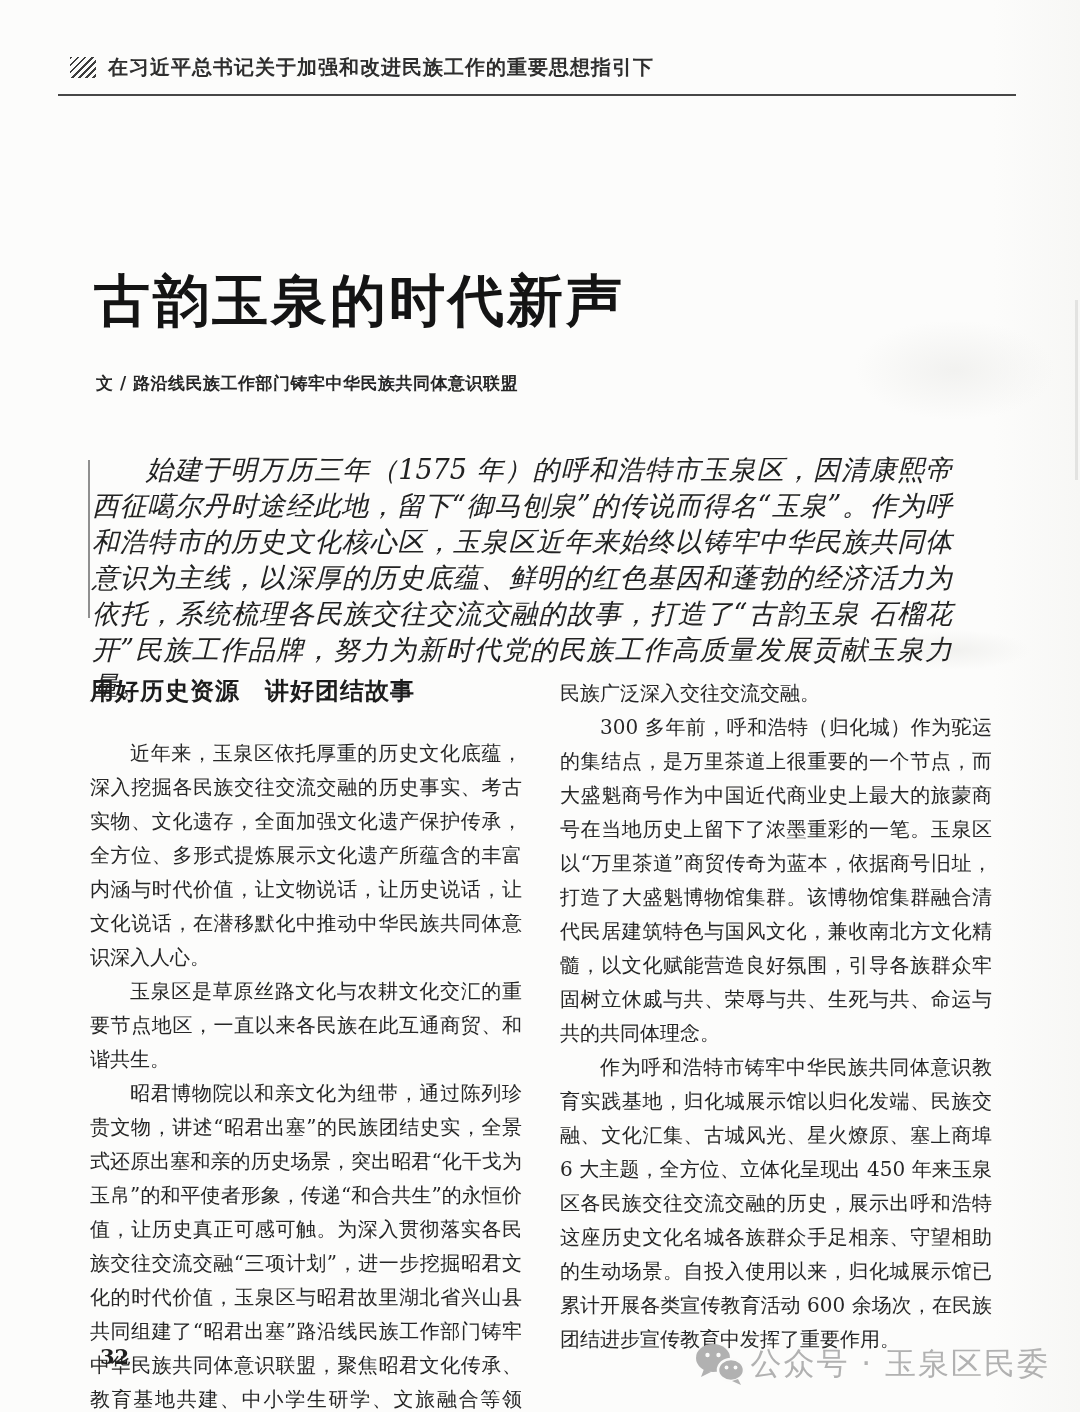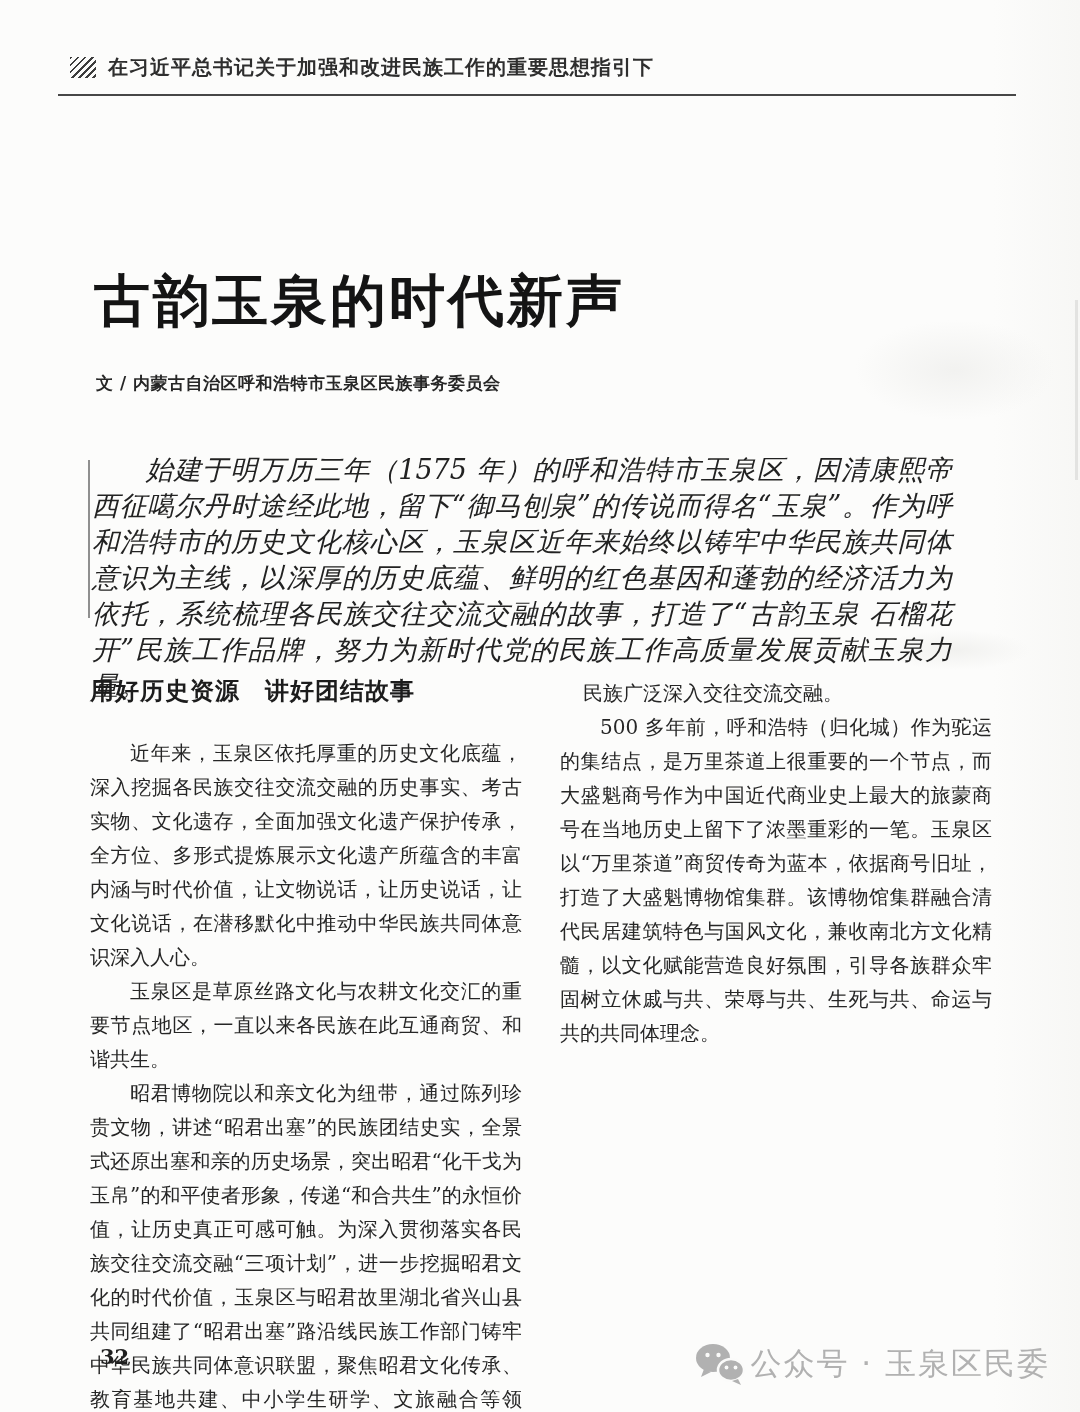--- a/index.html
+++ b/index.html
@@ -31,21 +31,21 @@
   .intro{position:absolute;left:92px;top:452px;width:860px;
     font-size:27px;line-height:36px;text-align:justify;text-indent:2em;
     color:#222;font-weight:500;font-style:italic;}
 
   
   .col{position:absolute;top:676px;width:432px;font-size:20px;line-height:34px;
     text-align:justify;color:#262626;}
   .col-left{left:90px;}
   .col-right{left:560px;}
   .col p{margin:0;text-indent:2em;}
-  .col p.no-indent{text-indent:0;margin-left:23px;}
+  .col p.no-indent{text-indent:0;}
   .col-heading{font-family:Liberation Mono, monospace;
     font-weight:bold;font-size:24px;color:#1c1c1c;letter-spacing:1px;
     margin:0 0 26px 0;text-indent:0;}
 
   
   .page-number{position:absolute;left:100px;top:1344px;
     font-size:21px;font-weight:bold;color:#1f1f1f;}
   .watermark{position:absolute;right:30px;top:1342px;display:flex;align-items:center;gap:4px;
     color:#b1b1b1;font-family:"DejaVu Sans","Liberation Sans",sans-serif;
     font-size:31px;letter-spacing:2px;}
@@ -67,35 +67,36 @@
     <span class="hatch-icon"></span>
     <span class="header-text">在习近平总书记关于加强和改进民族工作的重要思想指引下</span>
   </div>
   <div class="header-rule"></div>
 
   <div class="ghost-smudge-1"></div>
   <div class="ghost-smudge-2"></div>
   <div class="edge-line"></div>
 
   <div class="title">古韵玉泉的时代新声</div>
-  <div class="byline">文 / 内蒙古自治区呼和浩特市玉泉区民族事务委员会</div>
+  <div class="byline">文 / 路沿线民族工作部门铸牢中华民族共同体意识联盟</div>
 
   <div class="intro-bar"></div>
   <div class="intro">始建于明万历三年（1575 年）的呼和浩特市玉泉区，因清康熙帝西征噶尔丹时途经此地，留下“御马刨泉”的传说而得名“玉泉”。作为呼和浩特市的历史文化核心区，玉泉区近年来始终以铸牢中华民族共同体意识为主线，以深厚的历史底蕴、鲜明的红色基因和蓬勃的经济活力为依托，系统梳理各民族交往交流交融的故事，打造了“古韵玉泉 石榴花开”民族工作品牌，努力为新时代党的民族工作高质量发展贡献玉泉力量。</div>
 
   <div class="col col-left">
     <h3 class="col-heading">用好历史资源　讲好团结故事</h3>
     <p>近年来，玉泉区依托厚重的历史文化底蕴，深入挖掘各民族交往交流交融的历史事实、考古实物、文化遗存，全面加强文化遗产保护传承，全方位、多形式提炼展示文化遗产所蕴含的丰富内涵与时代价值，让文物说话，让历史说话，让文化说话，在潜移默化中推动中华民族共同体意识深入人心。</p>
     <p>玉泉区是草原丝路文化与农耕文化交汇的重要节点地区，一直以来各民族在此互通商贸、和谐共生。</p>
     <p>昭君博物院以和亲文化为纽带，通过陈列珍贵文物，讲述“昭君出塞”的民族团结史实，全景式还原出塞和亲的历史场景，突出昭君“化干戈为玉帛”的和平使者形象，传递“和合共生”的永恒价值，让历史真正可感可触。为深入贯彻落实各民族交往交流交融“三项计划”，进一步挖掘昭君文化的时代价值，玉泉区与昭君故里湖北省兴山县共同组建了“昭君出塞”路沿线民族工作部门铸牢中华民族共同体意识联盟，聚焦昭君文化传承、教育基地共建、中小学生研学、文旅融合等领域，深化交流合作，有力促进了各</p>
   </div>
 
   <div class="col col-right">
     <p class="no-indent">民族广泛深入交往交流交融。</p>
-    <p>500 多年前，呼和浩特（归化城）作为驼运的集结点，是万里茶道上很重要的一个节点，而大盛魁商号作为中国近代商业史上最大的旅蒙商号在当地历史上留下了浓墨重彩的一笔。玉泉区以“万里茶道”商贸传奇为蓝本，依据商号旧址，打造了大盛魁博物馆集群。该博物馆集群融合清代民居建筑特色与国风文化，兼收南北方文化精髓，以文化赋能营造良好氛围，引导各族群众牢固树立休戚与共、荣辱与共、生死与共、命运与共的共同体理念。</p>
+    <p>300 多年前，呼和浩特（归化城）作为驼运的集结点，是万里茶道上很重要的一个节点，而大盛魁商号作为中国近代商业史上最大的旅蒙商号在当地历史上留下了浓墨重彩的一笔。玉泉区以“万里茶道”商贸传奇为蓝本，依据商号旧址，打造了大盛魁博物馆集群。该博物馆集群融合清代民居建筑特色与国风文化，兼收南北方文化精髓，以文化赋能营造良好氛围，引导各族群众牢固树立休戚与共、荣辱与共、生死与共、命运与共的共同体理念。</p>
+    <p>作为呼和浩特市铸牢中华民族共同体意识教育实践基地，归化城展示馆以归化发端、民族交融、文化汇集、古城风光、星火燎原、塞上商埠 6 大主题，全方位、立体化呈现出 450 年来玉泉区各民族交往交流交融的历史，展示出呼和浩特这座历史文化名城各族群众手足相亲、守望相助的生动场景。自投入使用以来，归化城展示馆已累计开展各类宣传教育活动 600 余场次，在民族团结进步宣传教育中发挥了重要作用。</p>
   </div>
 
   <div class="page-number">32</div>
 
   <div class="watermark">
     <svg class="wechat-icon" viewBox="0 0 52 44" xmlns="http://www.w3.org/2000/svg">
       <ellipse cx="19" cy="16" rx="17" ry="14" fill="#b1b1b1"></ellipse>
       <path d="M10 27 L7 35 L17 30 Z" fill="#b1b1b1"></path>
       <circle cx="13.5" cy="13" r="2.2" fill="#fbfbfa"></circle>
       <circle cx="24.5" cy="13" r="2.2" fill="#fbfbfa"></circle>

